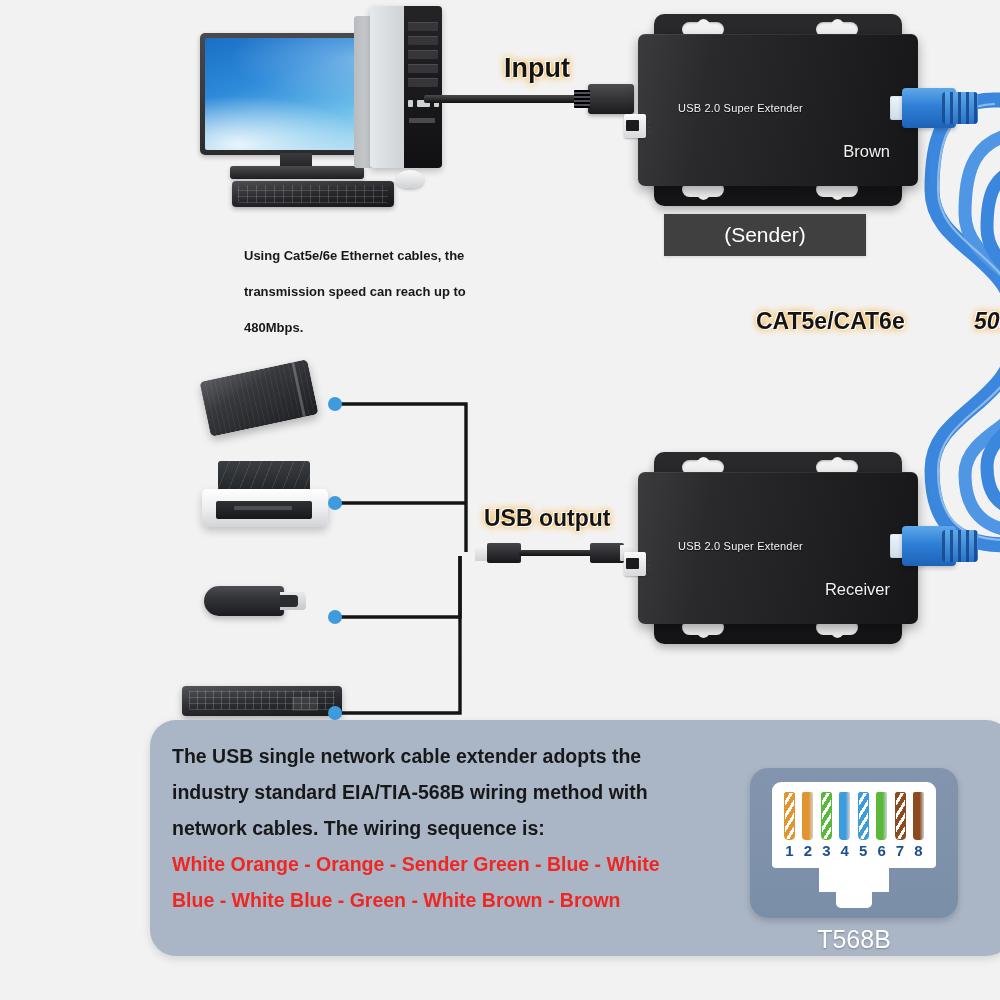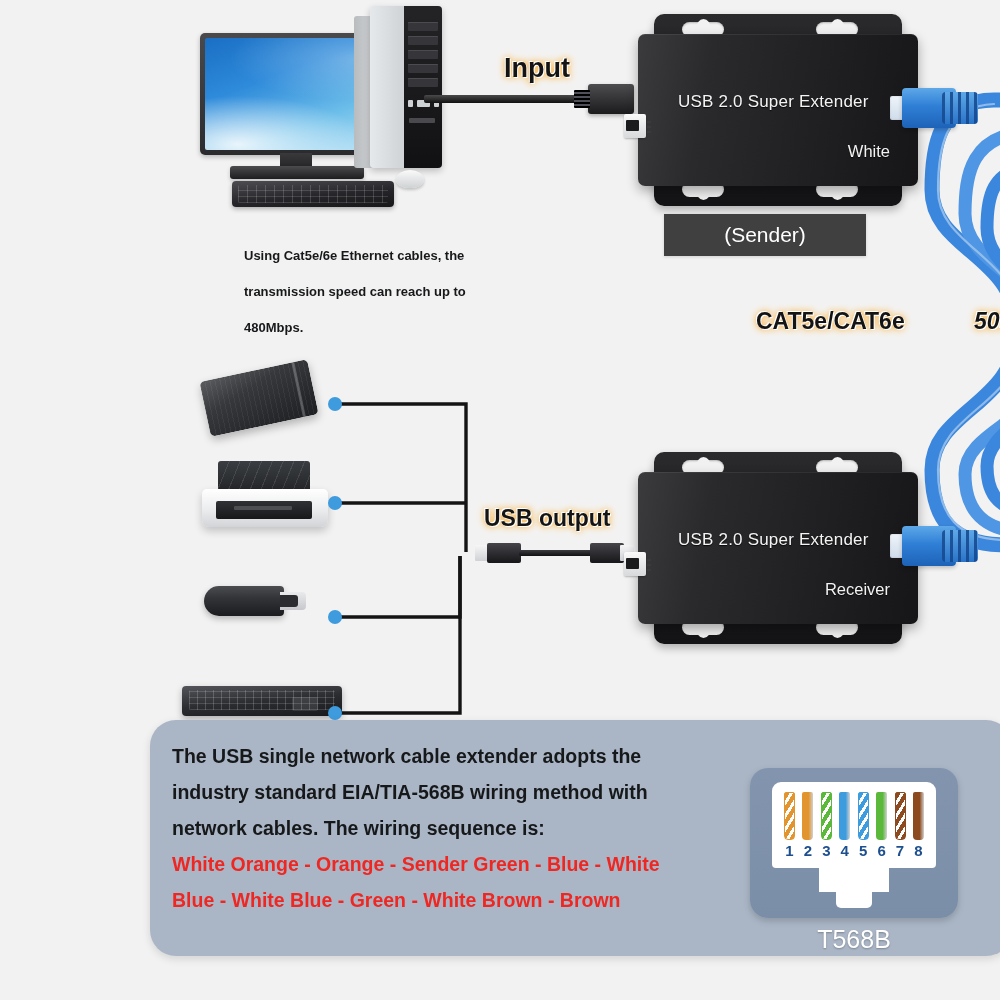--- a/index.html
+++ b/index.html
@@ -61,21 +61,21 @@
   
   .ext-wrap { position: absolute; }
   .ext-flange { position: absolute; left: 16px; top: 0; width: 248px; height: 192px; border-radius: 10px;
     background: linear-gradient(#2a2a2c,#141416); box-shadow: 0 4px 9px rgba(0,0,0,.28); }
   .ext-flange .slot { position: absolute; width: 42px; height: 15px; border-radius: 8px;
     background: #f1f1f1; box-shadow: inset 0 1px 2px rgba(0,0,0,.25); }
   .ext-flange .slot::after { content:""; position:absolute; left:14px; top:-3px; width:15px; height:21px; border-radius:50%; background:#f1f1f1; }
   .ext-body { position: absolute; left: 0; top: 20px; width: 280px; height: 152px; border-radius: 7px;
     background: linear-gradient(100deg,#3b3b3e 0%,#2a2a2c 25%,#1e1e20 70%,#161618 100%);
     box-shadow: 0 5px 12px rgba(0,0,0,.32), inset 0 1px 0 rgba(255,255,255,.07); }
-  .ext-title { position: absolute; left: 40px; top: 58px; color: #f4f4f4; font-size: 17px; letter-spacing:.2px;
+  .ext-title { position: absolute; left: 40px; top: 68px; color: #f4f4f4; font-size: 11px; letter-spacing:.2px;
     text-shadow: 0 1px 1px rgba(0,0,0,.8); white-space: nowrap; }
   .ext-role { position: absolute; right: 28px; top: 108px; color: #f2f2f2; font-size: 16.5px;
     text-shadow: 0 1px 1px rgba(0,0,0,.8); }
   .ext-usbport { position: absolute; left: -14px; top: 80px; width: 22px; height: 24px; border-radius:2px;
     background: linear-gradient(#fafafa,#d7d9db); box-shadow: 0 1px 2px rgba(0,0,0,.25); }
   .ext-usbport::before { content:""; position:absolute; left:2px; top:6px; width:13px; height:11px; background:#1b1b1d; border-radius:1px; }
   .ext-usbport::after { content:""; position:absolute; right:-5px; top:5px; width:4px; height:14px;
     background-image: repeating-linear-gradient(0deg,#3a3a3c 0 2px, transparent 2px 5px); }
 
   
@@ -230,21 +230,21 @@
   <div class="ext-wrap" style="left:606px; top:14px; width:300px; height:192px;">
     <div class="ext-flange">
       <div class="slot" style="left:28px; top:8px;"></div>
       <div class="slot" style="left:162px; top:8px;"></div>
       <div class="slot" style="left:28px; top:168px;"></div>
       <div class="slot" style="left:162px; top:168px;"></div>
     </div>
     <div class="ext-body">
       <div class="ext-usbport"></div>
       <div class="ext-title">USB 2.0  Super Extender</div>
-      <div class="ext-role">White</div>
+      <div class="ext-role">Brown</div>
     </div>
     <div class="rj-plug" style="left:252px; top:74px;">
       <div class="latch"></div>
         <div class="shell"></div>
         <div class="boot"></div>
     </div>
   </div>
   <div class="banner" style="left: 632px; top: 214px; width: 202px; height: 42px; background: #404040;">(Sender)</div>
 
   <div class="para" style="left:212px; top:238px; width:420px;">

